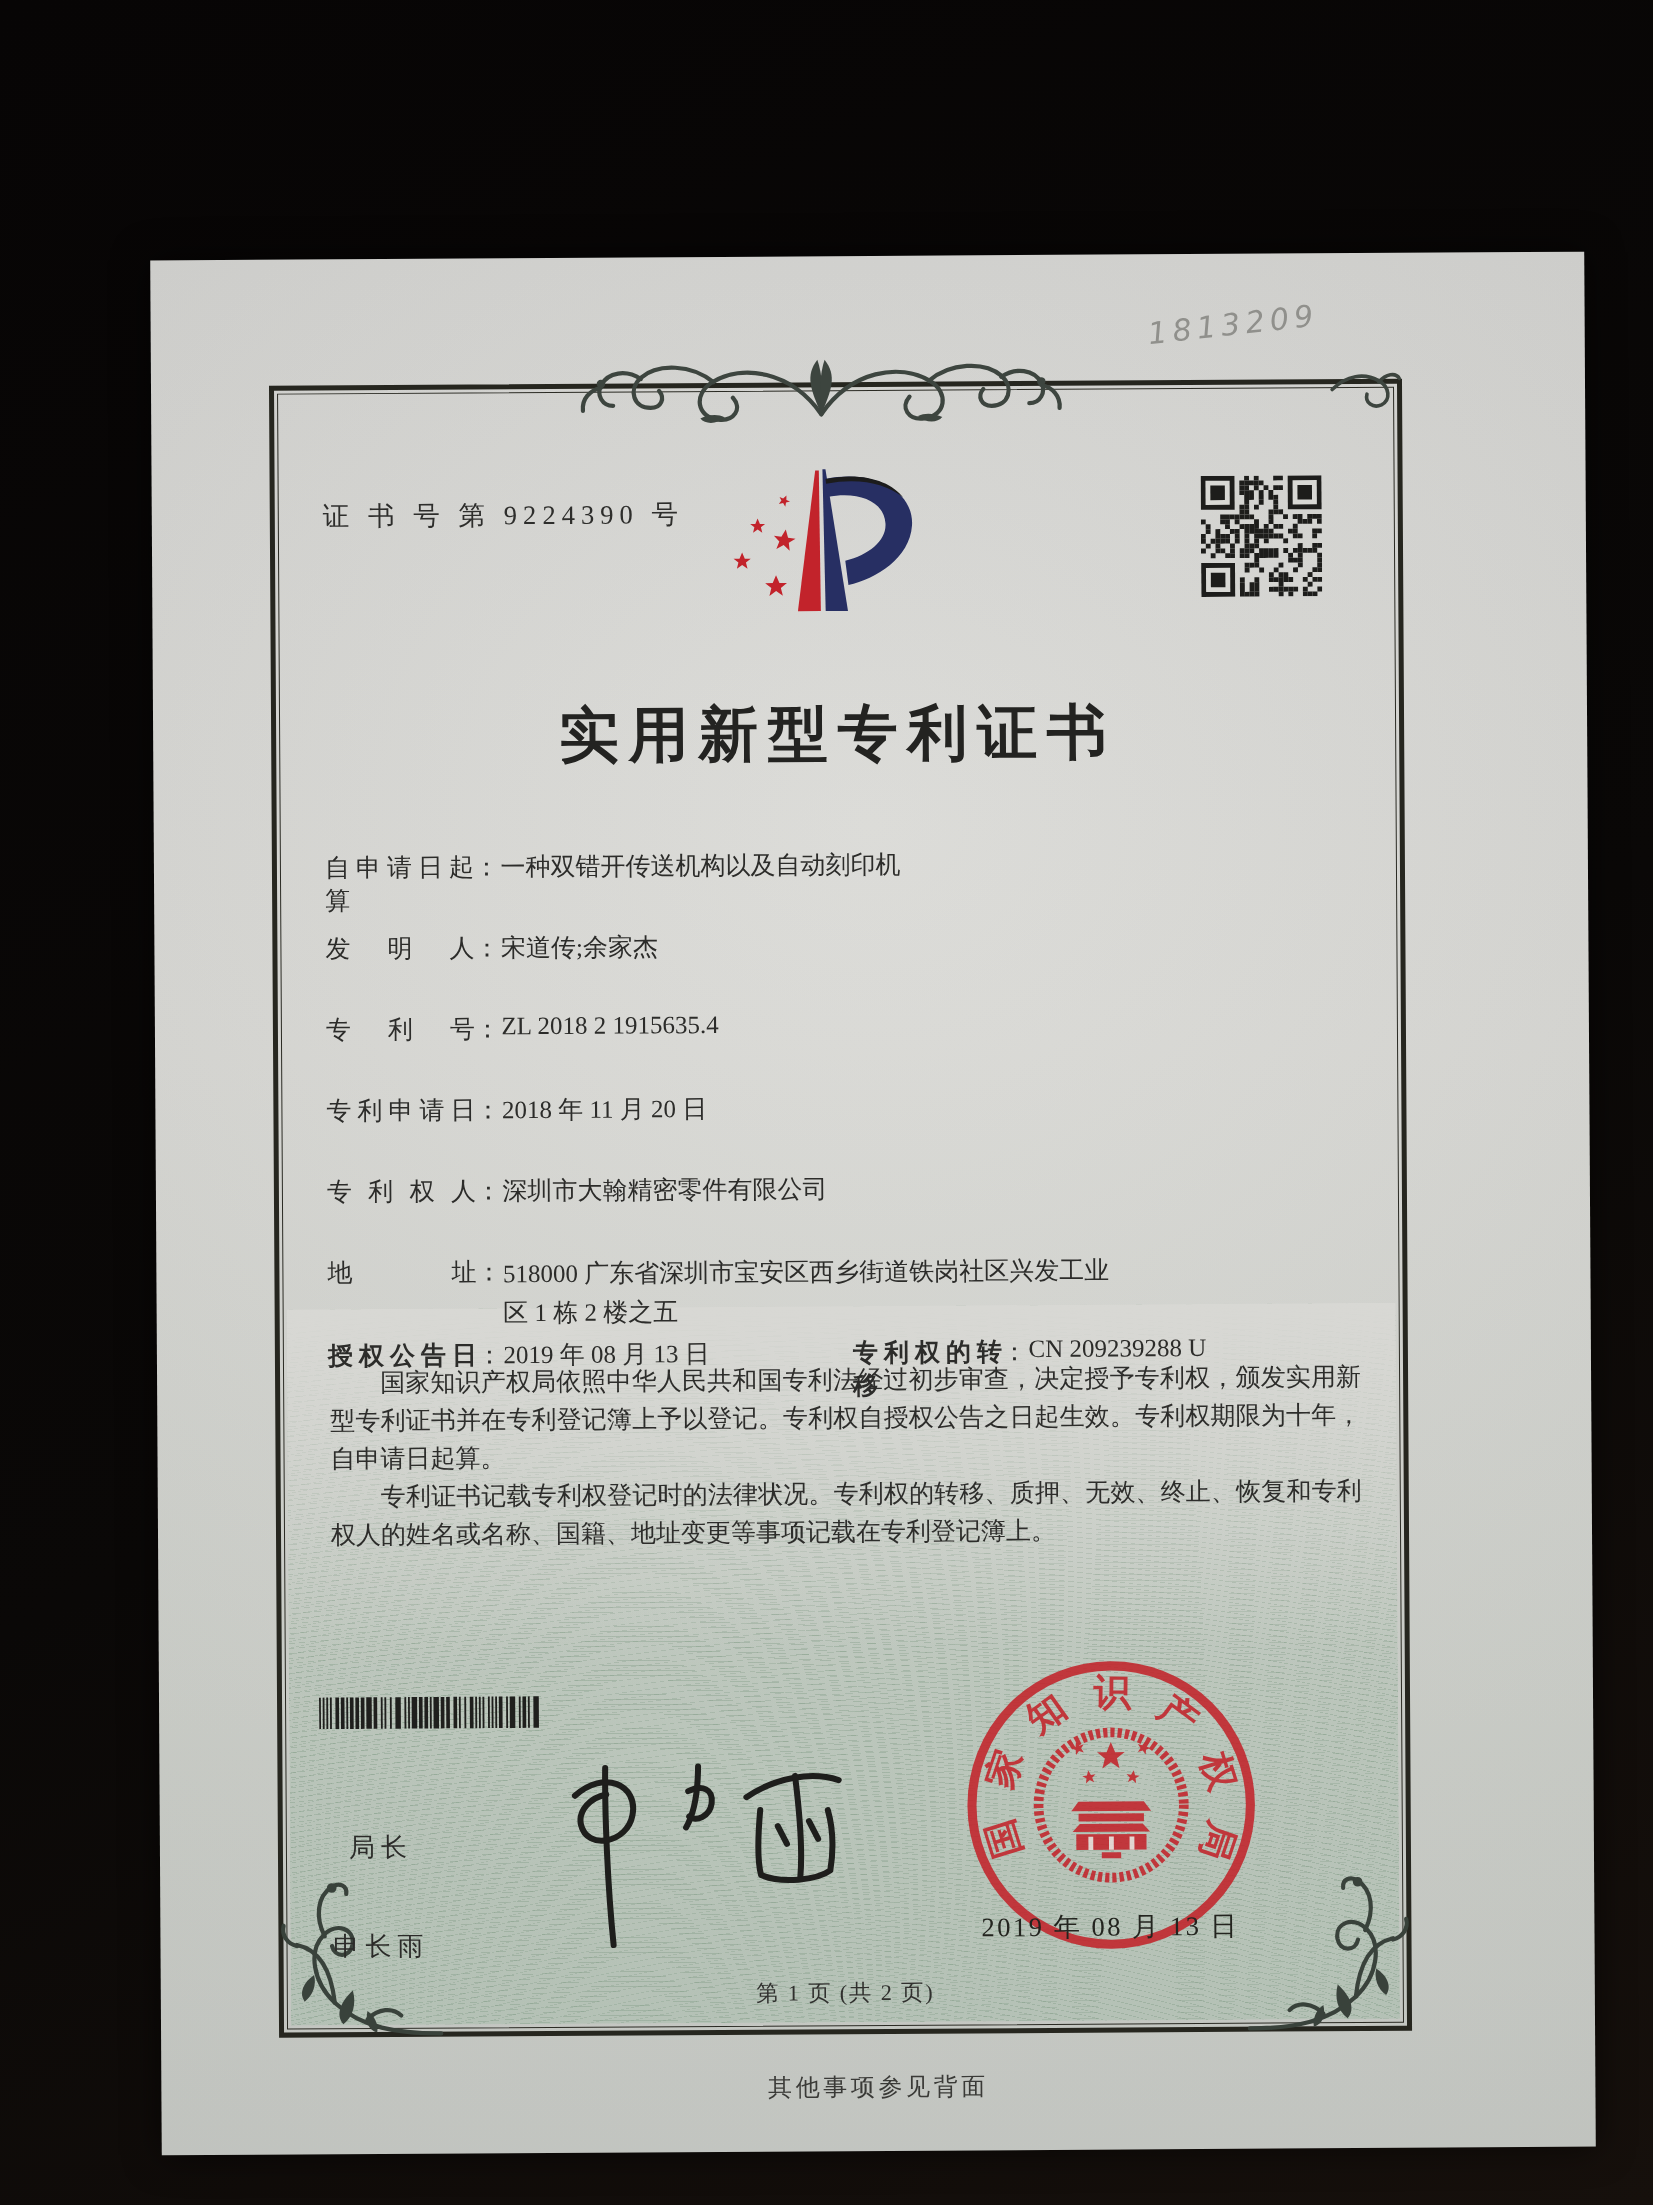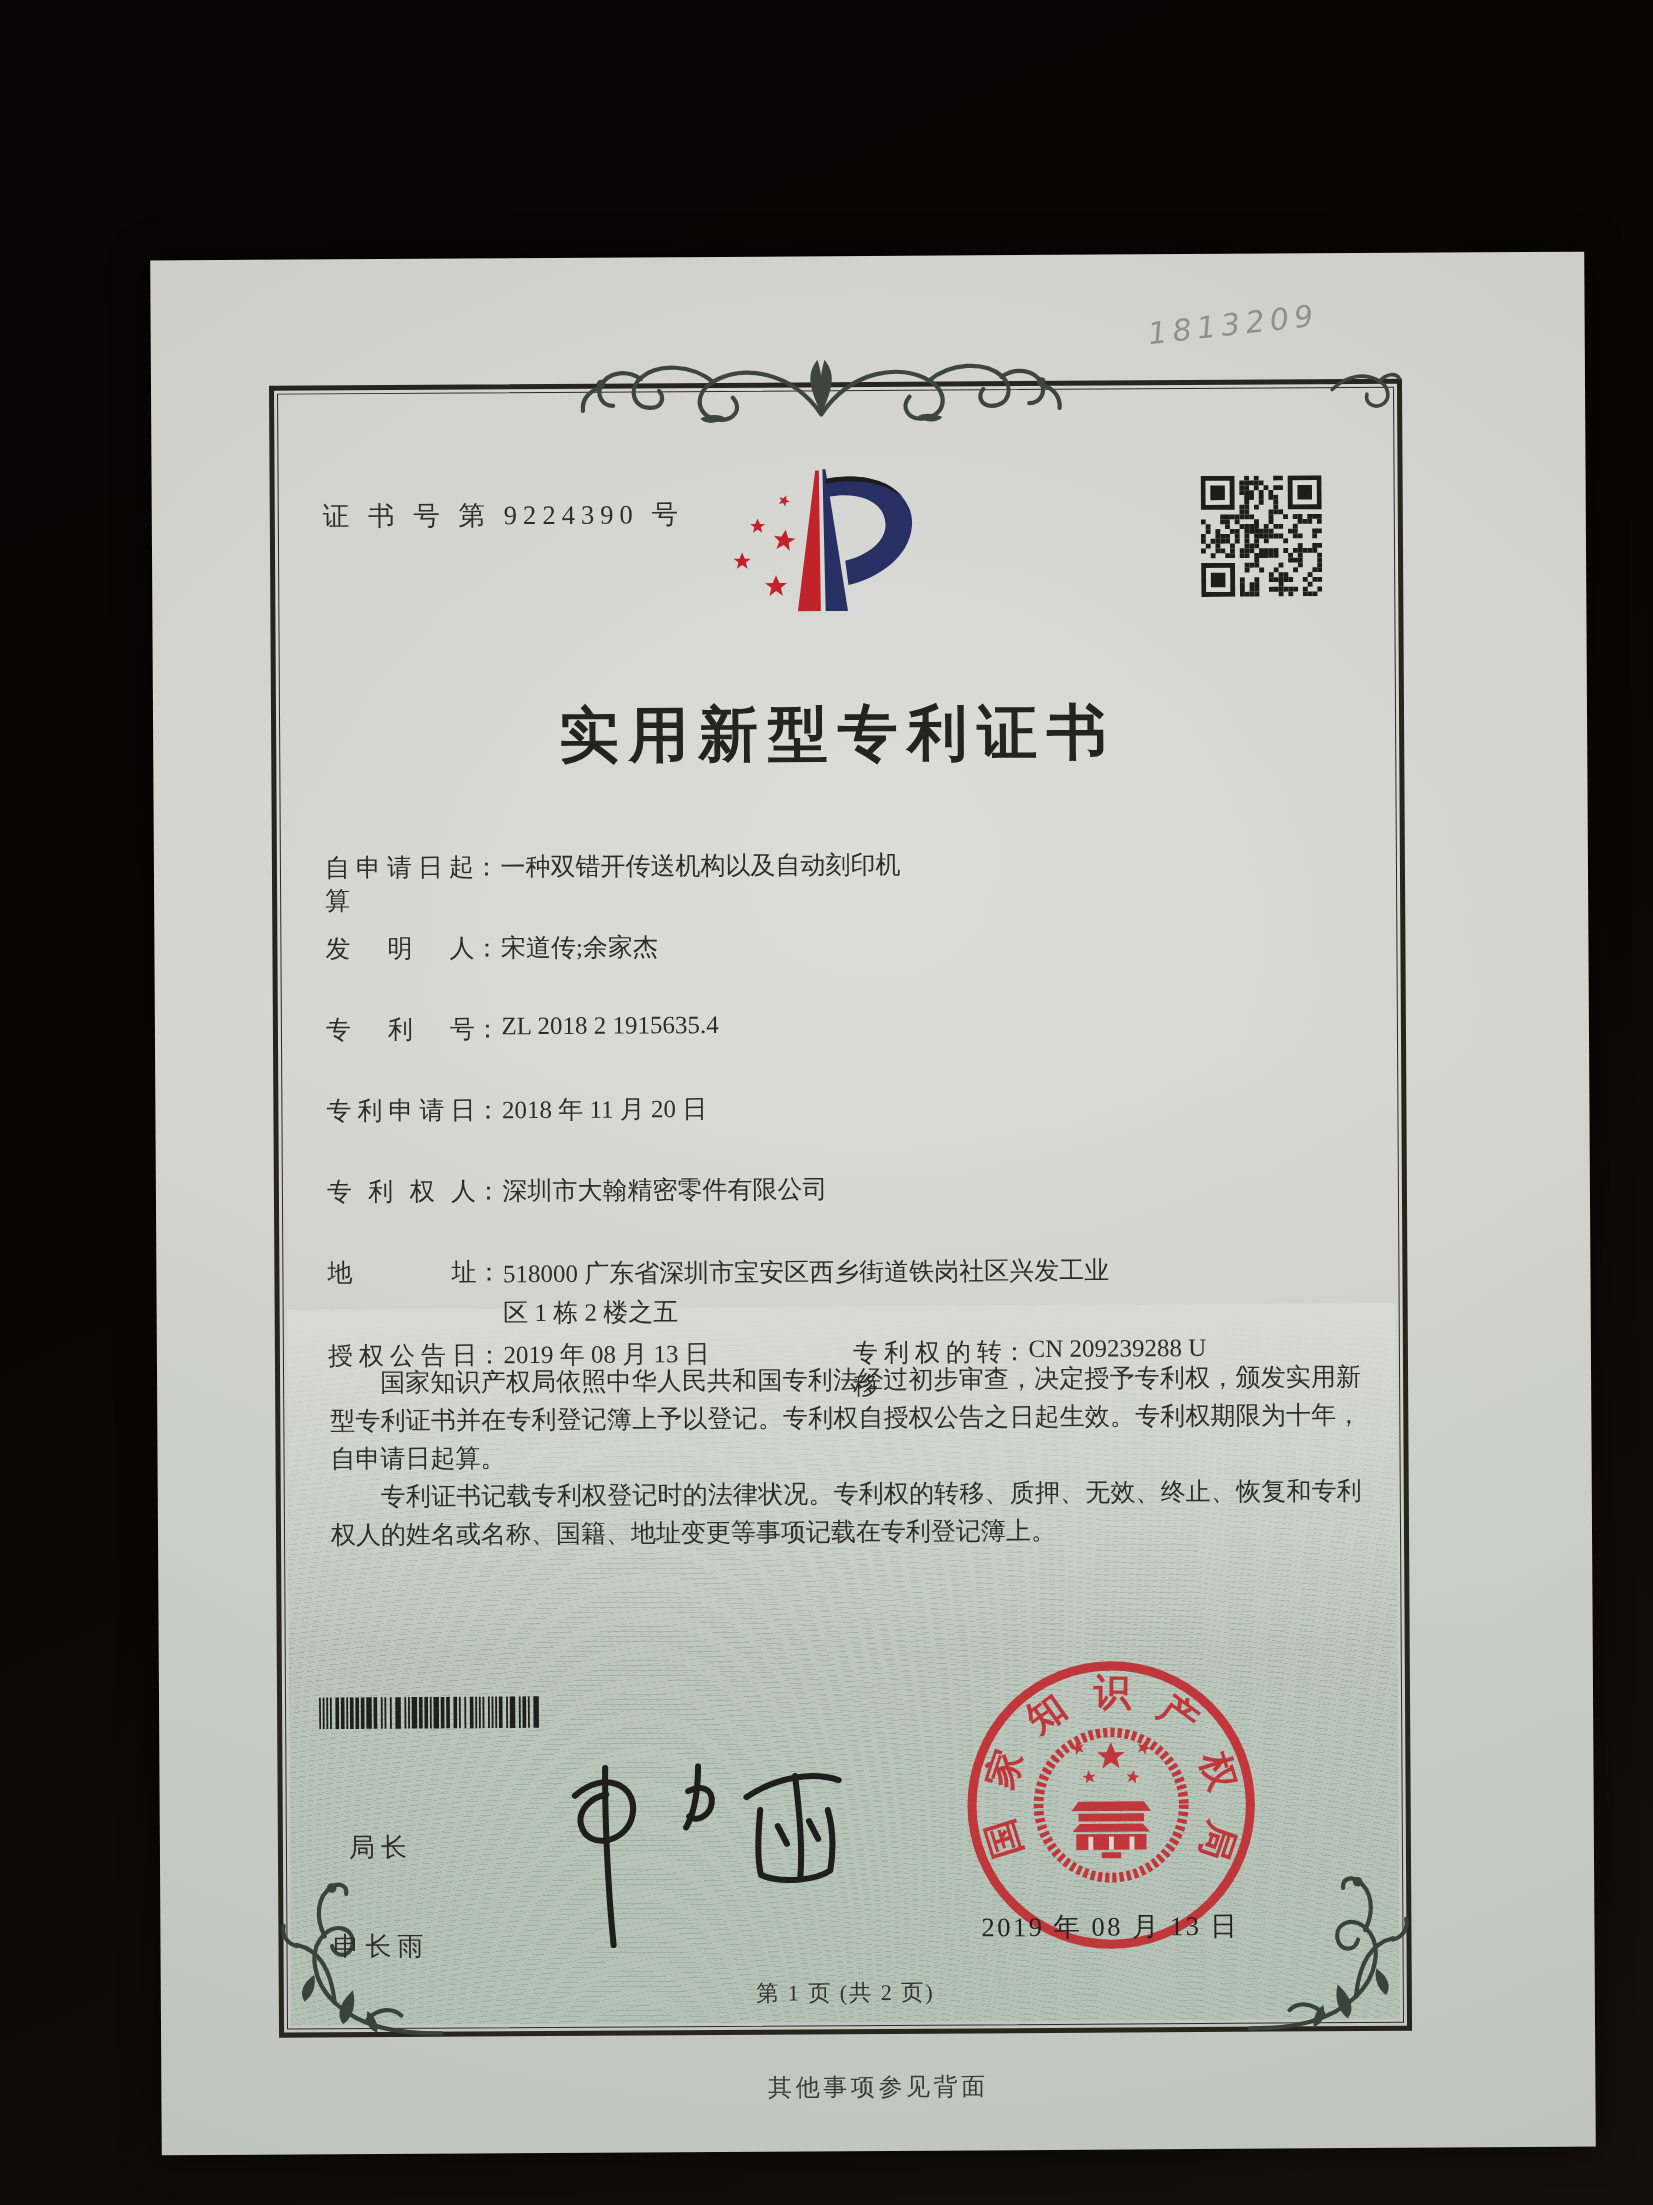--- a/index.html
+++ b/index.html
@@ -53,21 +53,21 @@
   .title{
     position:absolute;left:0;right:0;top:307px;margin:0;
     text-align:center;font-size:60px;font-weight:700;color:#232321;
     letter-spacing:9.7px;
   }
   .row{position:absolute;left:48px;font-size:25px;color:#2c2c2a;display:flex;}
   .lab{display:inline-block;width:149px;text-align:justify;text-align-last:justify;}
   .colon{display:inline-block;width:25.4px;}
   .val{margin-left:1.2px;white-space:nowrap;}
   .val2{line-height:1.55;white-space:normal;}
-  .grant .lab2{display:inline-block;width:149px;text-align:justify;text-align-last:justify;}
+  .grant .lab2{display:inline-block;width:149px;text-align:justify;text-align-last:justify;font-weight:bold;}
   .gno{position:absolute;left:525px;top:0;display:flex;font-size:25px;color:#2c2c2a;}
   .legal{
     position:absolute;left:50px;top:974px;width:1031px;
     font-size:25px;line-height:1.52;color:#2d2d2b;text-align:justify;
   }
   .legal p{margin:0;text-indent:2em;}
   .barcode{position:absolute;left:37px;top:1306px;}
   .dirlabel,.dirname{
     position:absolute;left:50px;font-size:26px;color:#2b2b29;letter-spacing:6px;
   }

